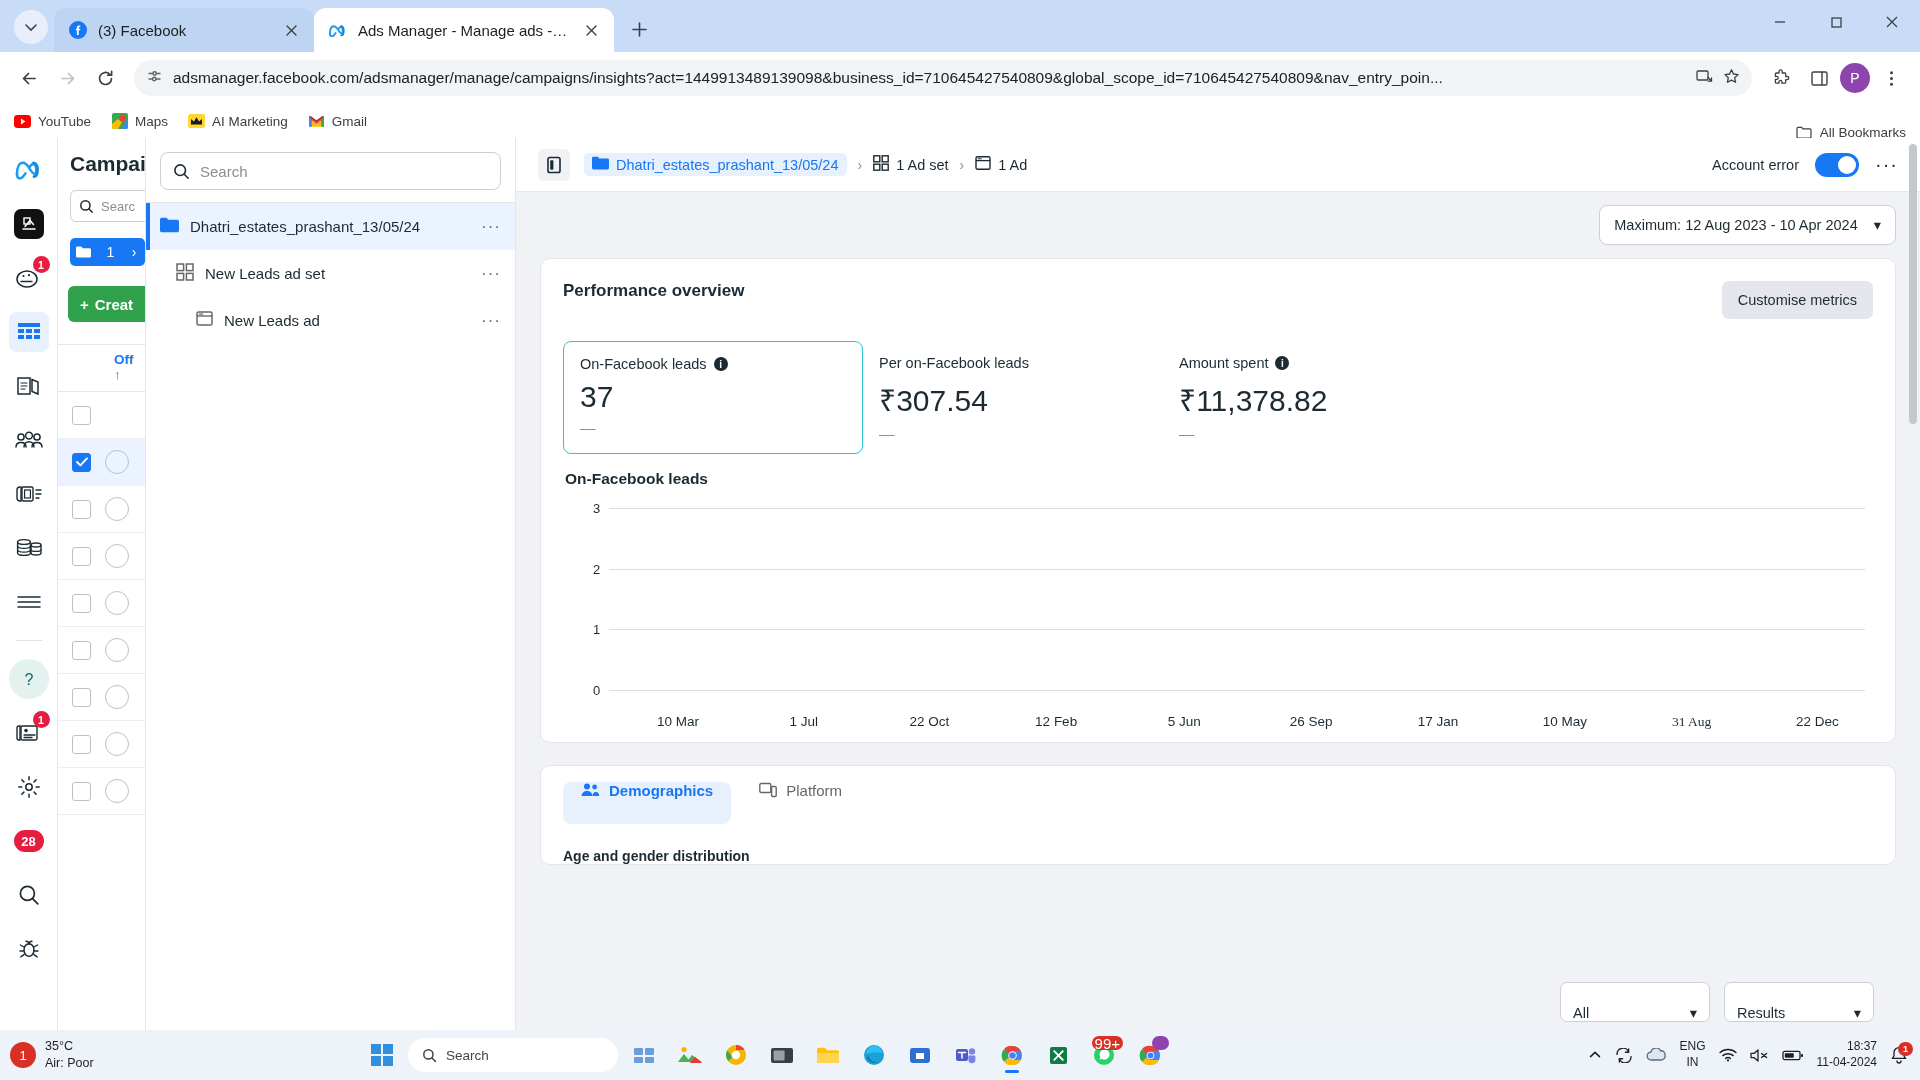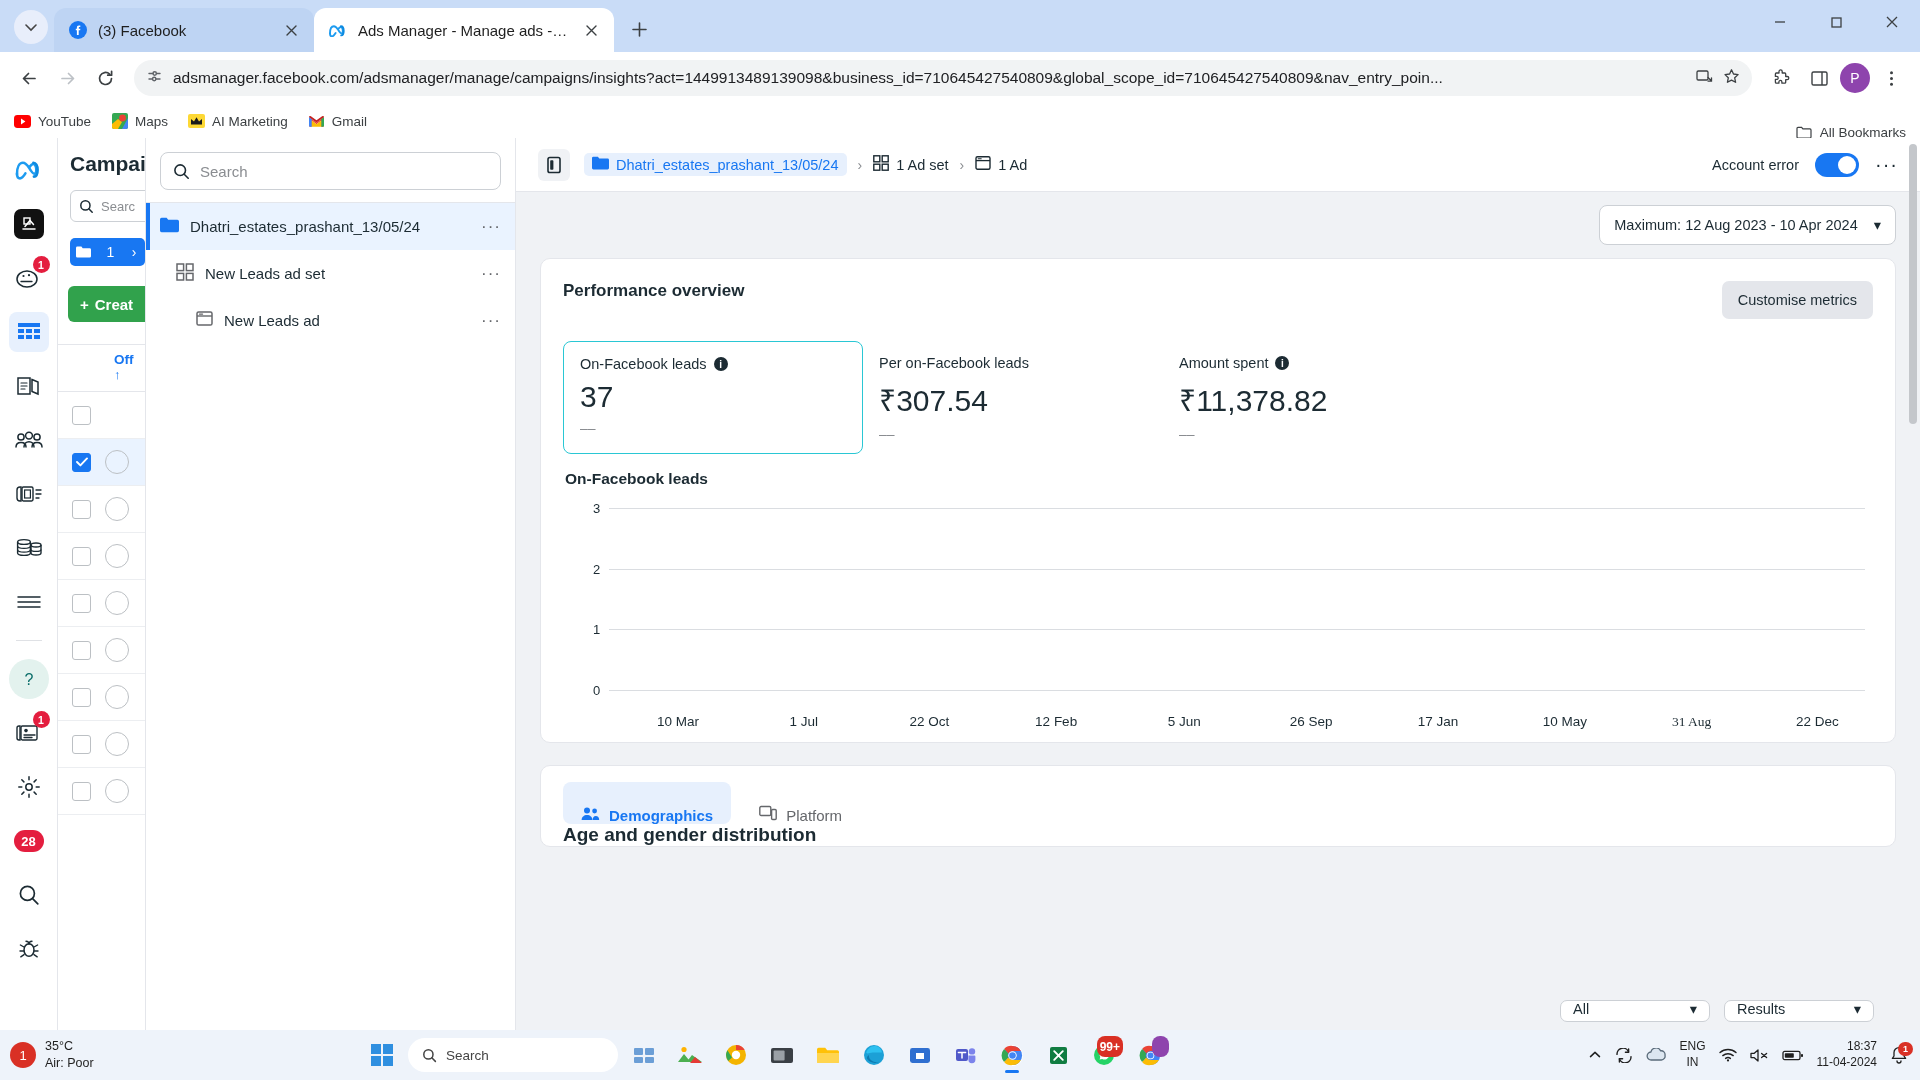--- a/index.html
+++ b/index.html
@@ -156,27 +156,27 @@
   .chart-title { font-size: 15.5px; font-weight: bold; color: #1c2b33; margin: 16px 0 0 2px; }
   .chart { position: relative; height: 200px; margin: 14px 0 0 0; }
   .ylab { position: absolute; left: 30px; font-size: 13px; color: #1c2b33; transform: translateY(-50%); }
   .gline { position: absolute; left: 46px; right: 8px; height: 1px; background: #dadde1; }
   .plot { position: absolute; left: 46px; right: 8px; top: 0; bottom: 0; }
   .xlabels { position: relative; height: 22px; margin-left: 46px; margin-right: 8px; }
   .xlab { position: absolute; font-size: 13.5px; color: #1c2b33; transform: translateX(-50%); top: 12px; white-space: nowrap; }
 
   .card2 { background: #fff; border-radius: 10px; border: 1px solid #e4e6eb; margin-top: 22px; padding: 16px 22px 0 22px; }
   .tabs { display: flex; gap: 10px; }
-  .tab2 { height: 42px; padding: 0 18px; border-radius: 8px; display: flex; align-items: flex-end; gap: 9px;
+  .tab2 { height: 42px; padding: 0 18px; border-radius: 8px; display: flex; align-items: flex-start; gap: 9px;
     font-size: 15px; color: #65676b; cursor: pointer; }
   .tab2.on { background: #e7f0fd; color: #1877f2; font-weight: bold; }
-  .sect-title { font-size: 19px; font-weight: bold; color: #1c2b33; }
+  .sect-title { font-size: 14px; font-weight: bold; color: #1c2b33; margin-top: 24px; }
   .selects { position: absolute; right: 46px; bottom: 8px; display: flex; gap: 14px; }
-  .sel2 { width: 150px; height: 22px; border: 1px solid #ccd0d5; border-radius: 7px; background: #fff;
-    display: flex; align-items: flex-start; justify-content: space-between; padding: 0 12px;
+  .sel2 { width: 150px; height: 40px; border: 1px solid #ccd0d5; border-radius: 7px; background: #fff;
+    display: flex; align-items: flex-end; justify-content: space-between; padding: 0 12px;
     font-size: 14.5px; color: #1c2b33; cursor: pointer; }
 
   
   .pscroll { position: absolute; right: 2px; top: 6px; width: 10px; bottom: 6px; }
   .pthumb { position: absolute; top: 0; width: 8px; height: 280px; background: #c4c7cb; border-radius: 4px; right: 1px; }
 
   
   .taskbar { position: absolute; left: 0; bottom: 0; width: 1920px; height: 50px; background: #eef3fa;
     display: flex; align-items: center; }
   .weather { display: flex; align-items: center; gap: 9px; padding-left: 10px; width: 190px; }
@@ -184,23 +184,23 @@
     display: flex; align-items: center; justify-content: center; }
   .wtext { font-size: 12.5px; color: #1f1f1f; line-height: 1.35; }
   .tb-center { display: flex; align-items: center; gap: 6px; }
   .start { width: 40px; height: 40px; display: flex; align-items: center; justify-content: center; cursor: pointer; }
   .tsearch { height: 34px; width: 210px; background: #fff; border-radius: 17px; display: flex;
     align-items: center; gap: 9px; padding: 0 14px; font-size: 13.5px; color: #444; cursor: text; }
   .tapp { width: 40px; height: 40px; display: flex; align-items: center; justify-content: center;
     position: relative; cursor: pointer; border-radius: 5px; }
   .tapp.run::after { content: ""; position: absolute; bottom: 2px; left: 50%; transform: translateX(-50%);
     width: 14px; height: 3px; border-radius: 2px; background: #1877f2; }
-  .tbadge { position: absolute; top: 1px; right: 1px; min-width: 17px; height: 21px; border-radius: 8px;
-    background: #d93025; color: #fff; font-size: 12px; display: flex; align-items: center;
-    justify-content: center; padding: 0 3px; font-weight: bold; }
+  .tbadge { position: absolute; top: 1px; right: 1px; min-width: 17px; height: 14px; border-radius: 8px;
+    background: #d93025; color: #fff; font-size: 15px; display: flex; align-items: center;
+    justify-content: center; padding: 0 3px; font-weight: normal; }
   .tray { margin-left: auto; display: flex; align-items: center; gap: 13px; padding-right: 12px; }
   .tray-ico { display: flex; align-items: center; justify-content: center; cursor: pointer; }
   .lang { font-size: 12px; color: #1f1f1f; line-height: 1.3; text-align: center; cursor: pointer; }
   .clock { font-size: 12px; color: #1f1f1f; line-height: 1.3; text-align: right; cursor: pointer; }
 </style>
 </head>
 <body>
 
 <div class="browser">
 

